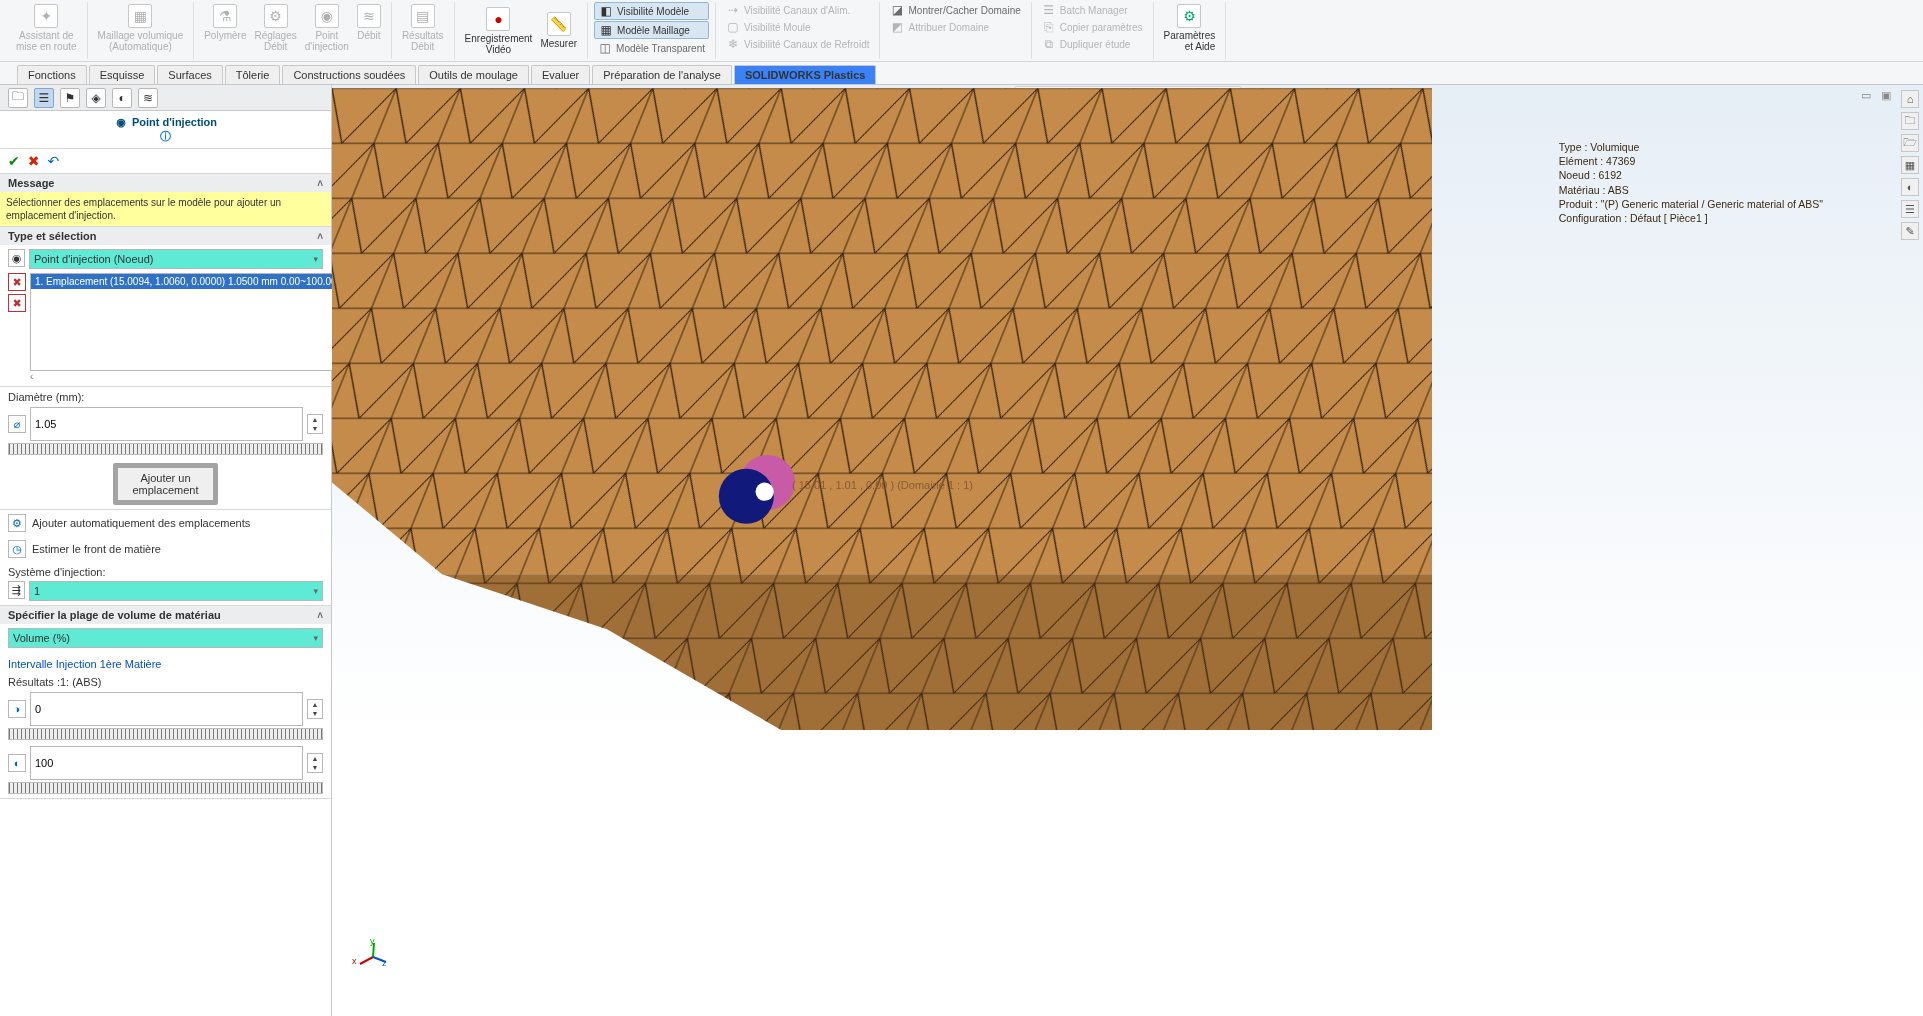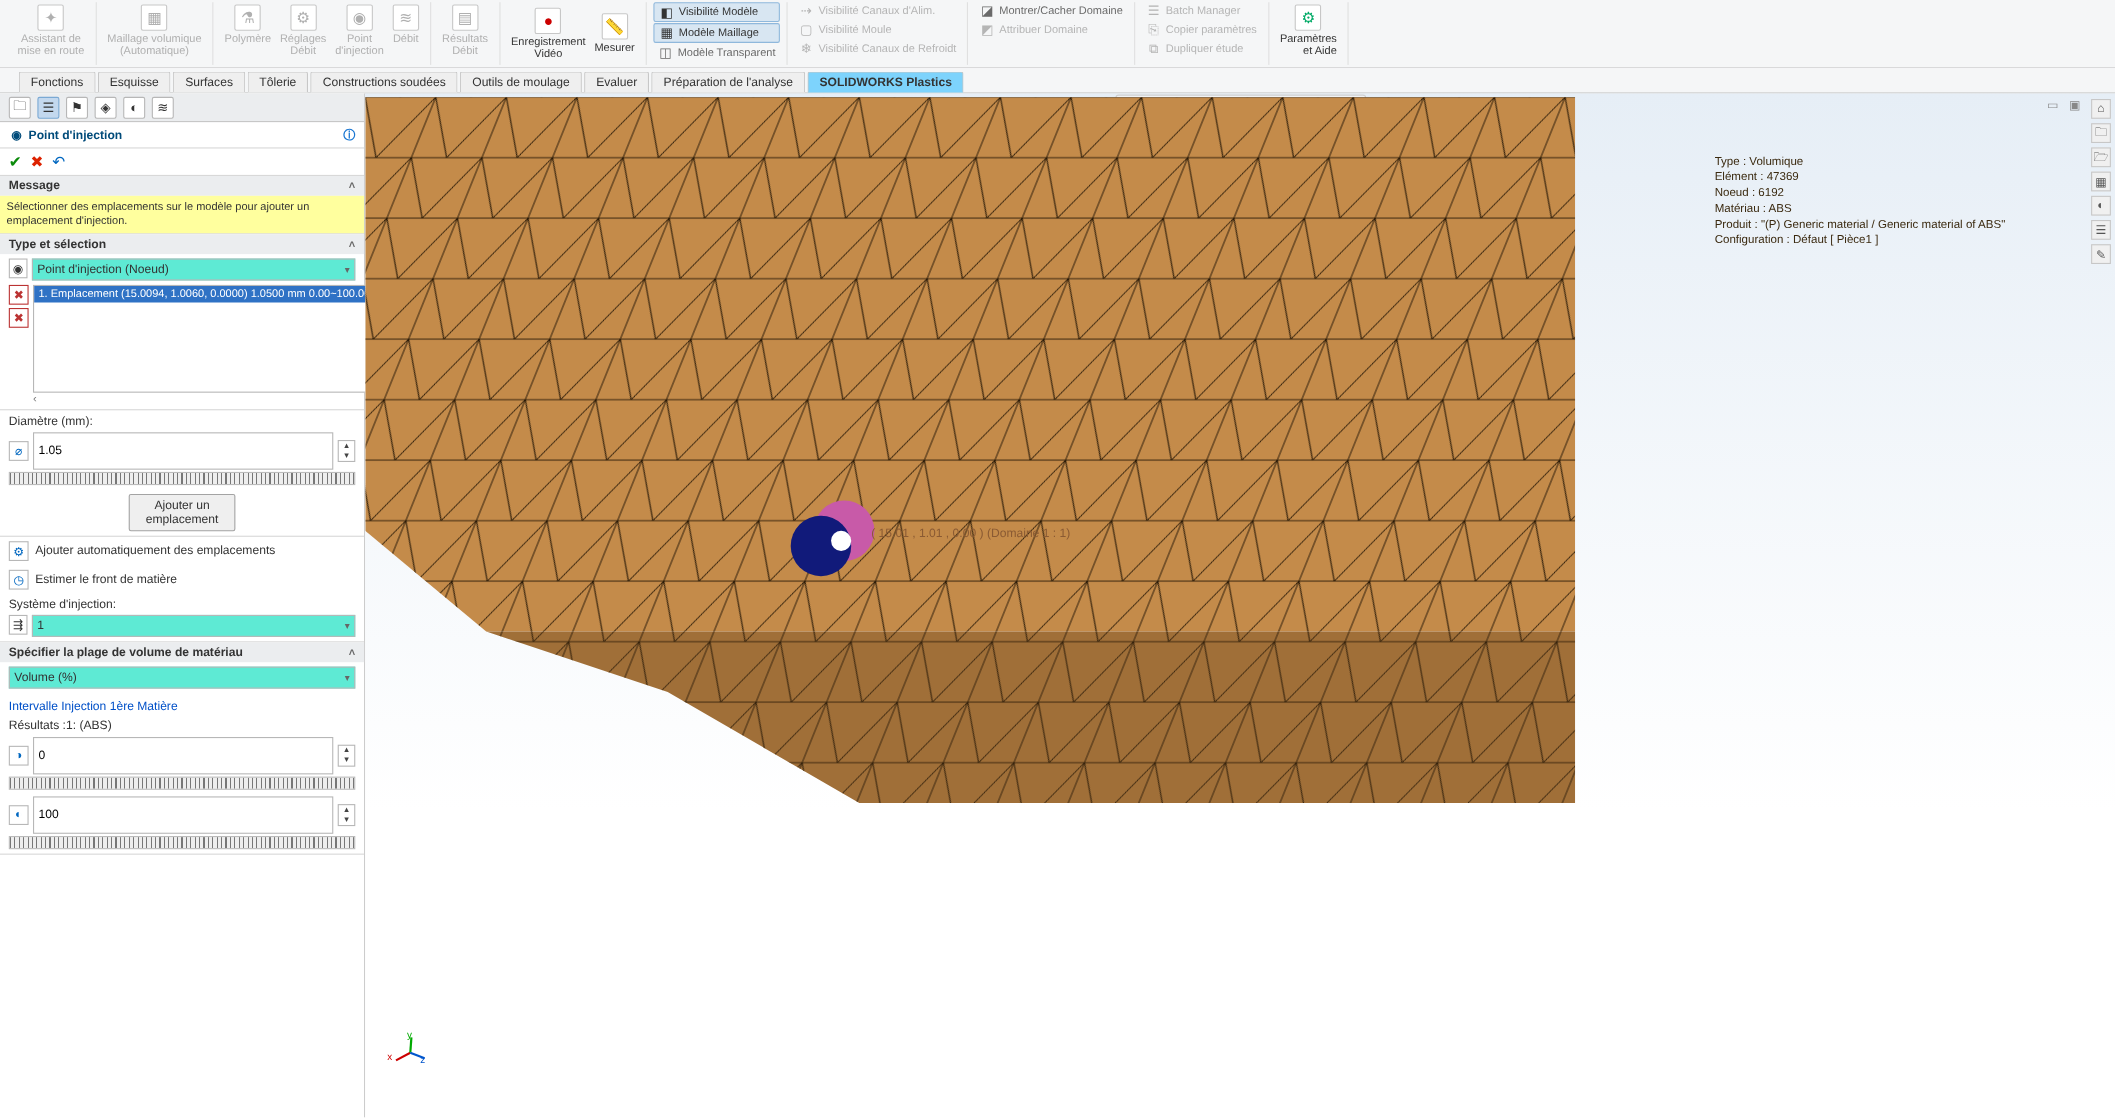--- a/index.html
+++ b/index.html
@@ -13,31 +13,31 @@
 .ribbon-icon { width: 24px; height: 24px; border: 1px solid #c7c7c7; border-radius: 2px; display: flex; align-items: center; justify-content: center; font-size: 14px; background: #fff; }
 .ribbon-stack { display:flex; flex-direction:column; gap:1px; }
 .ribbon-mini { display:flex; align-items:center; gap:4px; font-size:10px; color:#6a6a6a; padding:1px 4px; }
 .ribbon-mini.sel { background:#d8e6f2; border:1px solid #8fb8dc; border-radius:2px; color:#333; }
 .ribbon-mini .micn { width:14px; height:14px; display:flex; align-items:center; justify-content:center; font-size:12px; }
 .ribbon-mini.dim { color:#b5b5b5; }
 
 
 .tabs { height: 23px; background: #f5f6f7; border-bottom: 1px solid #c7c7c7; display: flex; align-items: flex-end; padding-left:17px; gap:2px;}
 .tab { padding: 3px 10px 3px 10px; font-size: 11px; color: #333; border:1px solid #c7c7c7; border-bottom:none; background:#efefef; border-radius: 2px 2px 0 0; }
-.tab.active { background:#7dd3fc; font-weight:600; }
+.tab.active { background:#3b82f6; font-weight:600; }
 
 
 .main { position: relative; height: calc(1016px - 62px - 23px); display:flex; }
 
 
 .pm { width: 332px; background:#fff; border-right:1px solid #c7c7c7; display:flex; flex-direction:column; }
 .pm-tabs { height: 26px; border-bottom:1px solid #c7c7c7; display:flex; align-items:center; gap:6px; padding:0 8px; background:#ebedef;}
 .pm-tab { width:20px; height:20px; border:1px solid #b7b7b7; border-radius:2px; display:flex; align-items:center; justify-content:center; font-size:12px; background:#fff;}
 .pm-tab.active { background:#c3d8ee; border-color:#7aa9d4;}
-.pm-hdr { display:flex; align-items:center; justify-content:space-between; padding:4px 8px; font-weight:600; color:#004b7a; border-bottom:1px solid #d8d8d8;}
+.pm-hdr { display:flex; align-items:center; justify-content:space-between; padding:4px 8px; font-weight:600; color:#004b7a; border-bottom:1px solid #d8d8d8;flex-direction:column;}
 .pm-hdr .tticon{width:14px;height:14px;display:inline-flex;align-items:center;justify-content:center;margin-right:4px;}
 .pm-ok-row { display:flex; gap:8px; padding:4px 8px; border-bottom:1px solid #d8d8d8;}
 .ok { color:#0a8a0a; font-size:14px; }
 .cancel { color:#d20; font-size:14px; }
 .undo { color:#0067c0; font-size:14px; }
 
 .section { border-bottom:1px solid #d8d8d8; }
 .section-hdr { background:#ebedef; padding:3px 8px; font-weight:600; display:flex; justify-content:space-between; align-items:center; color:#333;}
 .section-hdr .chevron { font-size:10px; color:#666; }
 .section-body { padding:4px 8px; font-size:11px; color:#333; }
@@ -54,21 +54,21 @@
 .sidebtns { display:flex; flex-direction:column; gap:3px; margin-top:4px;}
 .sqbtn { width:18px; height:18px; border:1px solid #b33; color:#b33; display:flex; align-items:center; justify-content:center; font-size:11px; background:#fff; }
 
 .spin { display:flex; align-items:center; gap:4px; }
 .spin .ic { width:18px; height:18px; border:1px solid #b7b7b7; display:flex; align-items:center; justify-content:center; font-size:11px; background:#fff; color:#0067c0;}
 .spin input { flex:1; height:20px; border:1px solid #b7b7b7; padding:16px 4px; font-size:11px; }
 .spin .updn { width:16px; height:20px; border:1px solid #b7b7b7; display:flex; flex-direction:column; }
 .spin .updn div { flex:1; display:flex; align-items:center; justify-content:center; font-size:7px; color:#444;}
 .ruler { height:12px; margin-top:2px; background:repeating-linear-gradient(90deg,#777 0,#777 1px,#eee 1px,#eee 4px); border:1px solid #bbb;}
 
-.btn { display:inline-block; padding:4px 14px; border:1px solid #a3a3a3; background:#efefef; border-radius:2px; font-size:11px; text-align:center; }
+.btn { display:inline-block; padding:4px 14px; border:5px solid #a3a3a3; background:#efefef; border-radius:2px; font-size:11px; text-align:center; }
 
 .link-row { display:flex; align-items:center; gap:6px; padding:4px 8px; }
 .link-row .ic { width:18px;height:18px;border:1px solid #b7b7b7;display:flex;align-items:center;justify-content:center;font-size:11px;background:#fff; color:#0067c0;}
 
 .blue-txt { color:#0050c8; padding:2px 8px; font-size:11px;}
 
 
 .viewport { flex:1; position:relative; background:linear-gradient(180deg,#e6eef6 0%, #ffffff 70%); overflow:hidden; }
 .vp-tb { position:absolute; top:1px; left:50%; transform:translateX(-50%); display:flex; gap:6px; background:rgba(245,245,245,0.7); padding:2px 6px; border:1px solid #d0d0d0; border-radius:3px;}
 .vp-tb .i { width:16px;height:16px; color:#666; font-size:12px; display:flex;align-items:center;justify-content:center;}

